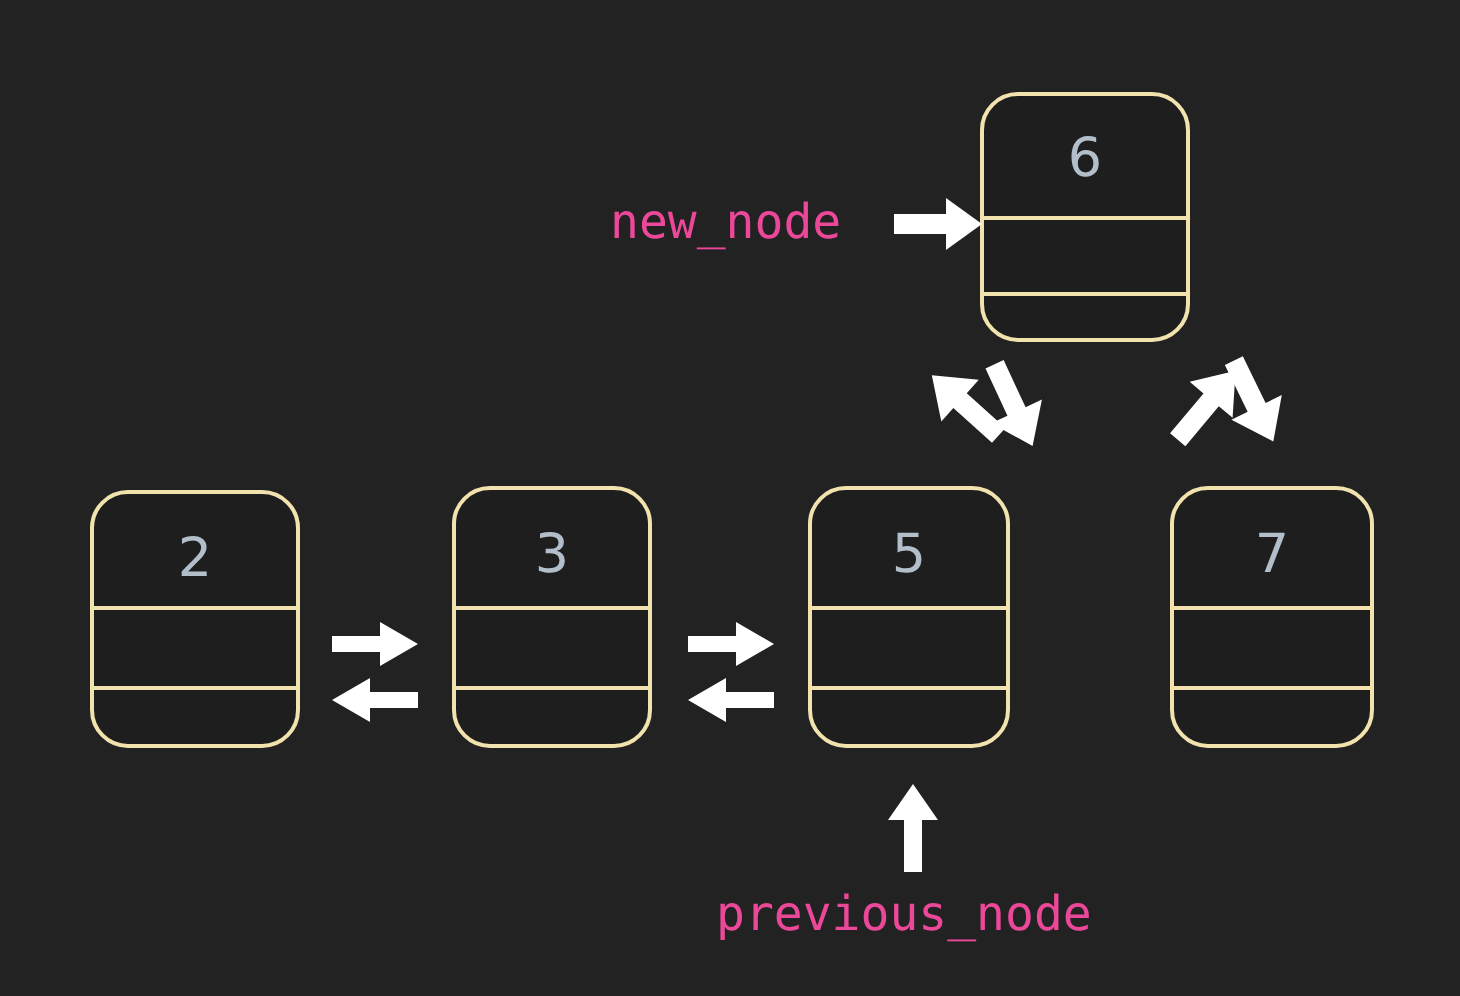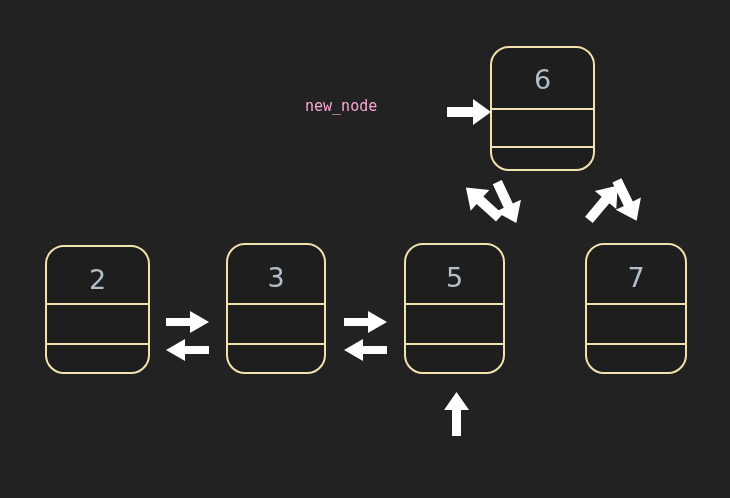--- a/index.html
+++ b/index.html
@@ -37,23 +37,23 @@
     left: 0;
     right: 0;
     text-align: center;
     color: #b2bfcb;
     font-family: "DejaVu Sans", sans-serif;
     font-size: 27px;
     line-height: 1;
   }
   .label {
     position: absolute;
-    color: #f9a8d4;
+    color: #ec4899;
     font-family: "DejaVu Sans Mono", monospace;
-    font-size: 15px;
+    font-size: 24px;
     white-space: nowrap;
     letter-spacing: 0px;
   }
   .arrow-svg {
     position: absolute;
     overflow: visible;
   }
 </style>
 </head>
 <body>
@@ -85,20 +85,21 @@
   </div>
 
   <div class="node" style="left:490px; top:46px; width:105px; height:125px;">
     <div class="value" style="top:18px;">6</div>
     <div class="divider" style="top:60px;"></div>
     <div class="divider" style="top:98px;"></div>
   </div>
 
   <div class="label" style="left:305px; top:97px;">new_node</div>
 
+  <div class="label" style="left:358px; top:443px;">previous_node</div>
 
   <svg class="arrow-svg" style="left:447px; top:96px;" width="46" height="32" viewBox="0 0 46 32">
     <polygon fill="#ffffff" points="0,11 26,11 26,3 44,16 26,29 26,21 0,21"></polygon>
   </svg>
 
   <svg class="arrow-svg" style="left:442px; top:392px;" width="30" height="46" viewBox="0 0 30 46">
     <polygon fill="#ffffff" points="10,44 10,18 2,18 14.5,0 27,18 19,18 19,44"></polygon>
   </svg>
 
   <svg class="arrow-svg" style="left:166px; top:311px;" width="44" height="22" viewBox="0 0 44 22">

